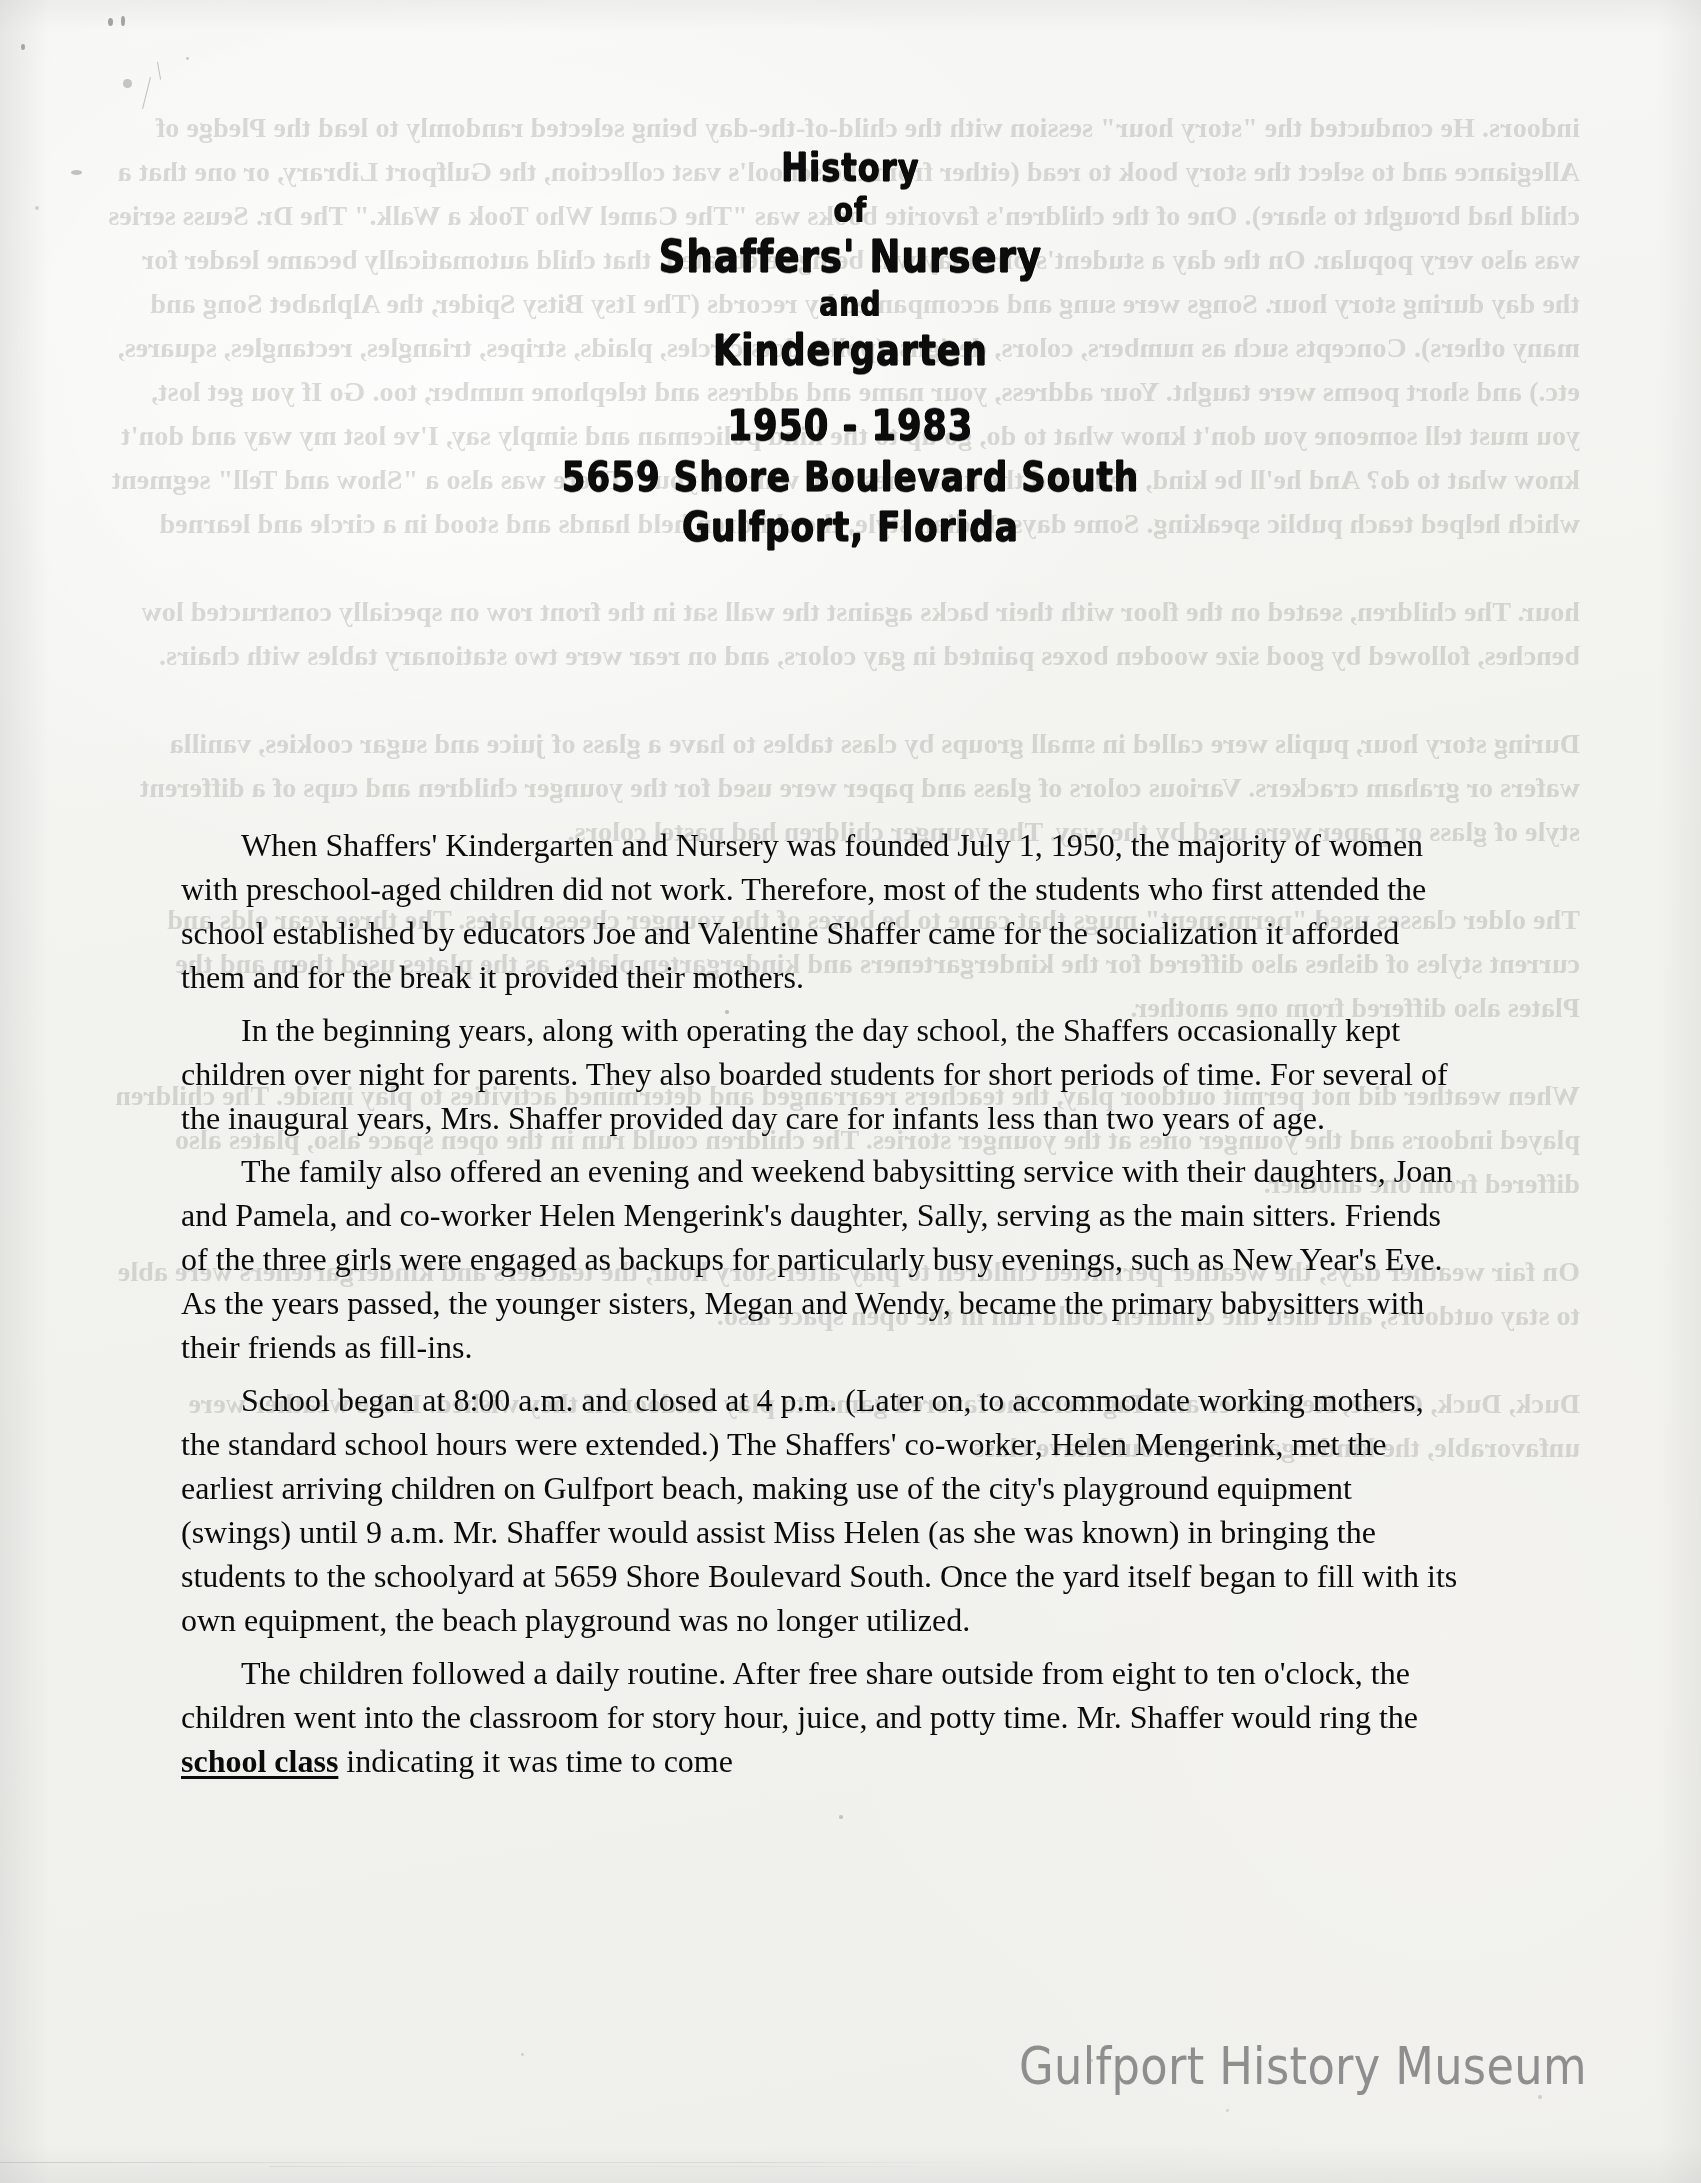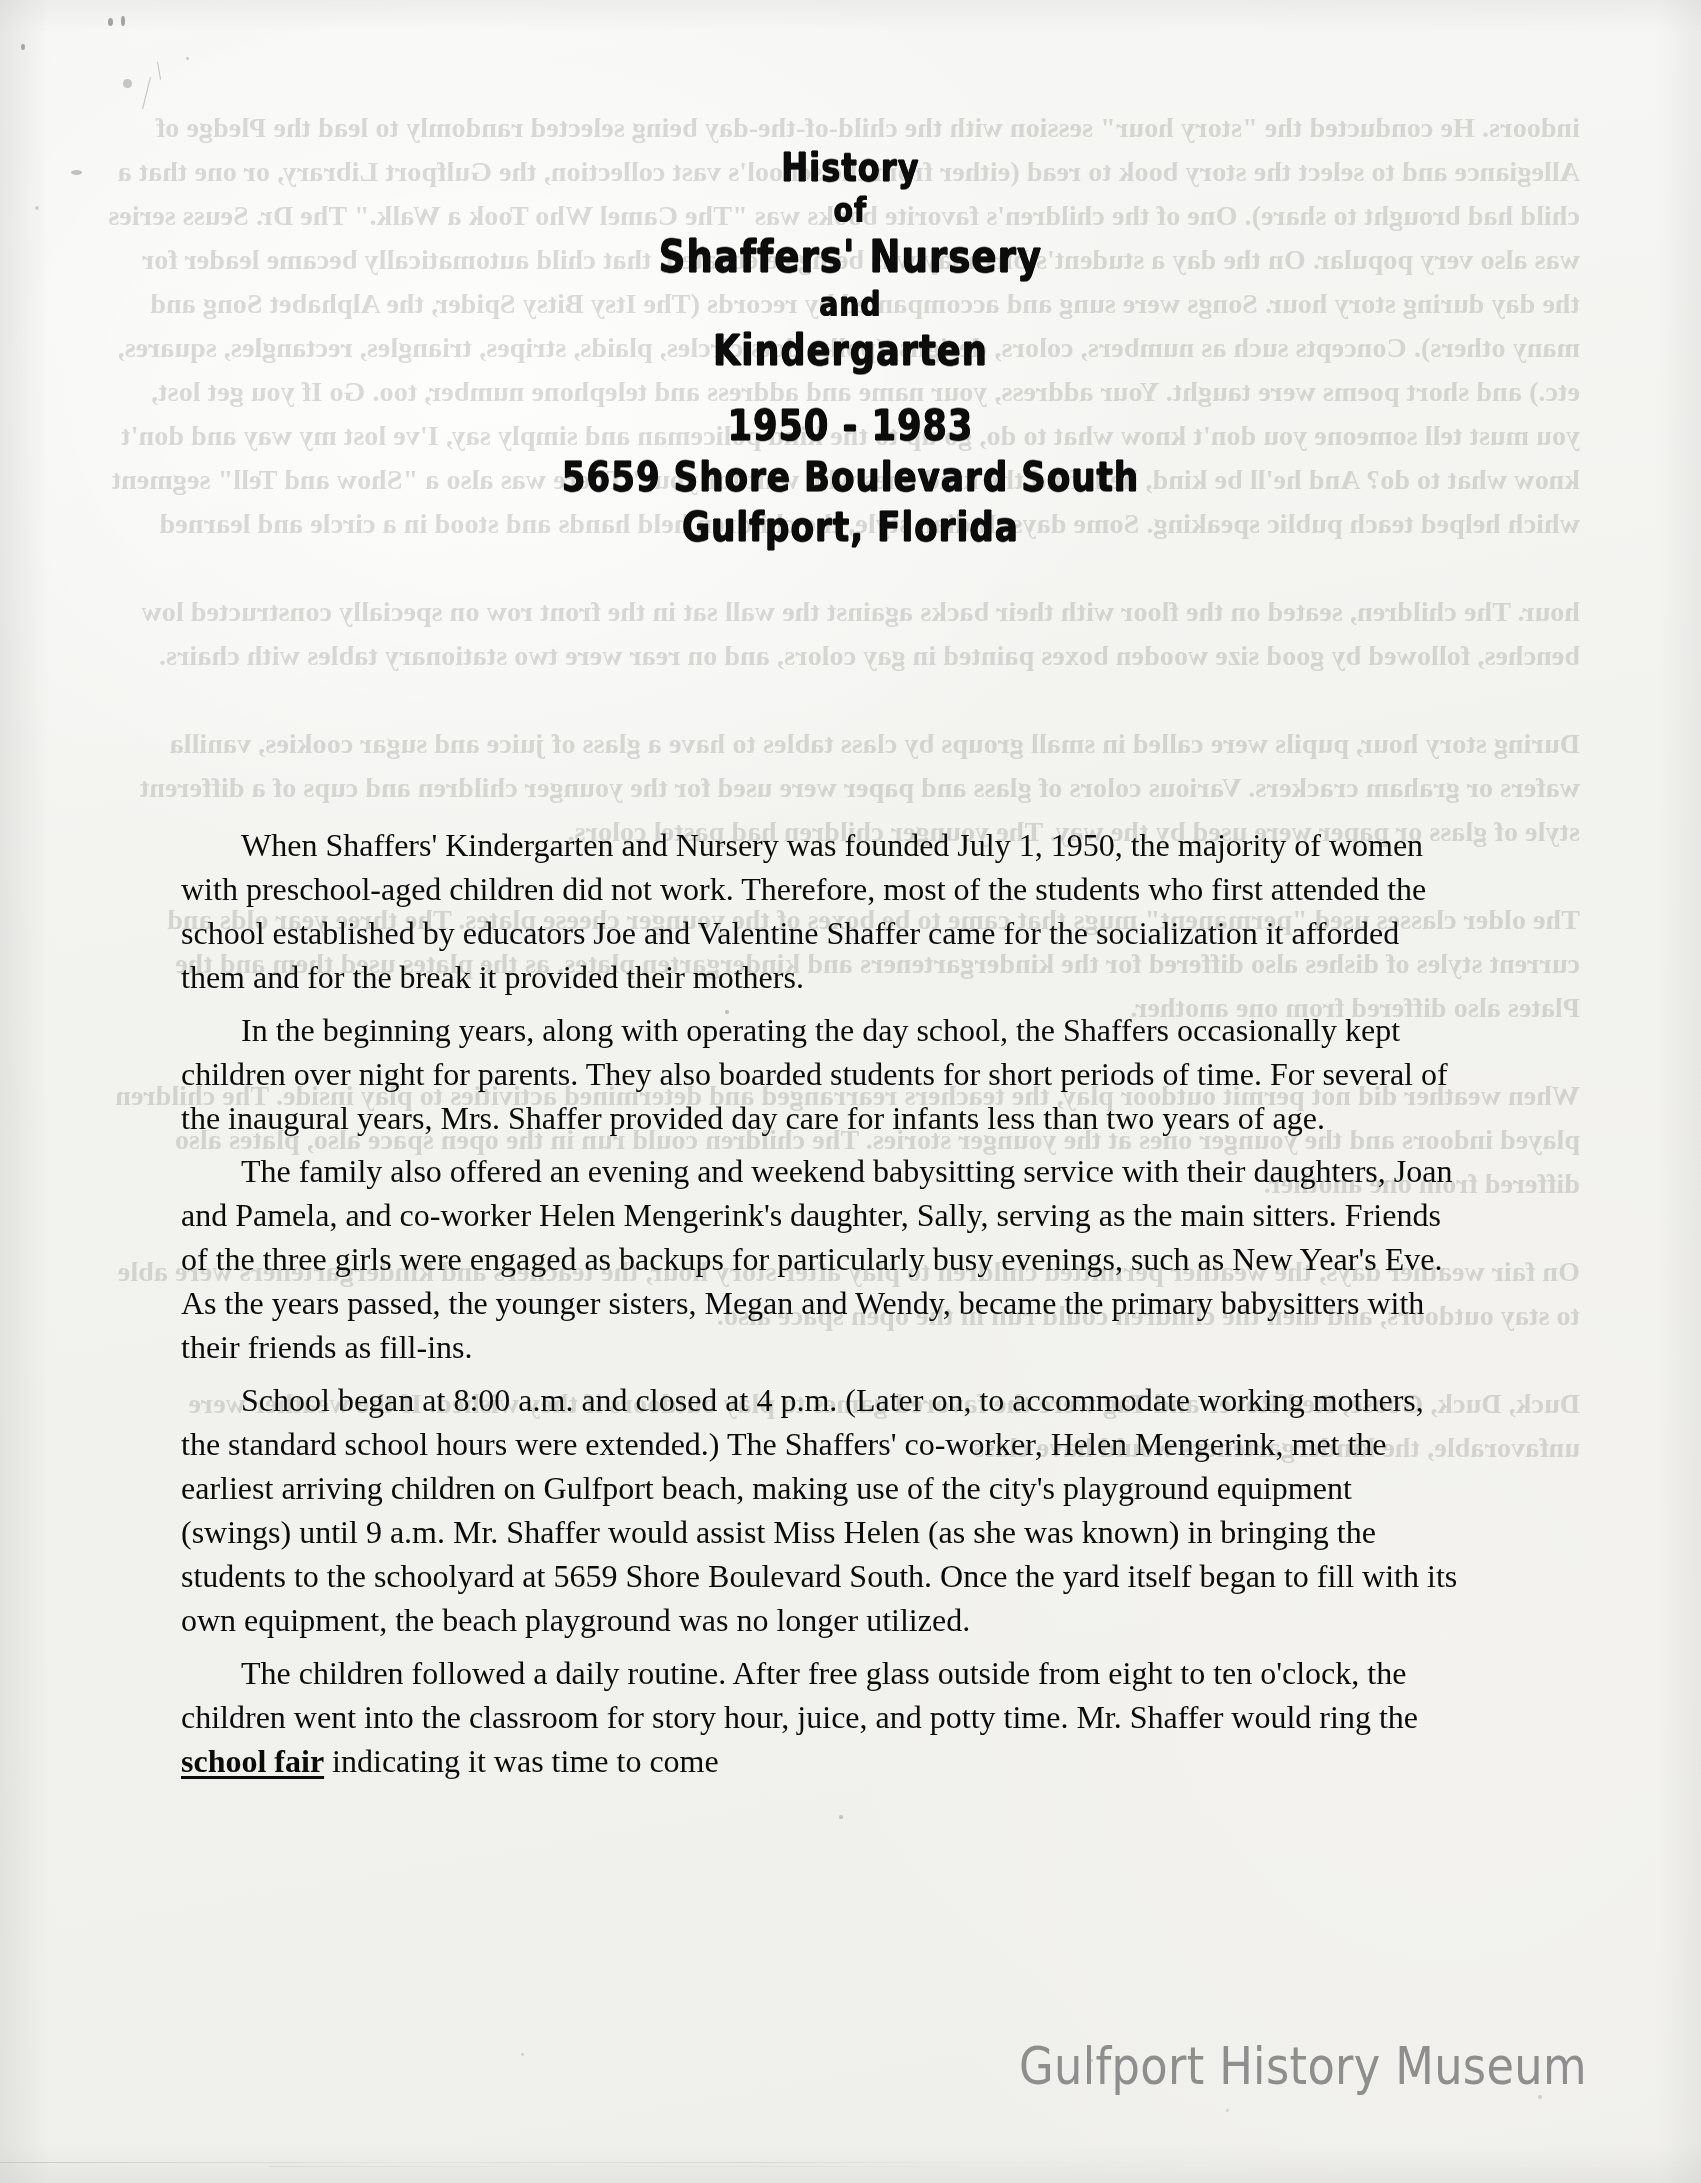--- a/index.html
+++ b/index.html
@@ -174,21 +174,21 @@
     <span class="deco t-years">1950 - 1983</span>
     <span class="deco t-addr">5659 Shore Boulevard South</span>
     <span class="deco t-city">Gulfport, Florida</span>
   </div>
 
   <div class="body-copy">
     <p>When Shaffers' Kindergarten and Nursery was founded July 1, 1950, the majority of women with preschool-aged children did not work. Therefore, most of the students who first attended the school established by educators Joe and Valentine Shaffer came for the socialization it afforded them and for the break it provided their mothers.</p>
     <p>In the beginning years, along with operating the day school, the Shaffers occasionally kept children over night for parents. They also boarded students for short periods of time. For several of the inaugural years, Mrs. Shaffer provided day care for infants less than two years of age.</p>
     <p>The family also offered an evening and weekend babysitting service with their daughters, Joan and Pamela, and co-worker Helen Mengerink's daughter, Sally, serving as the main sitters. Friends of the three girls were engaged as backups for particularly busy evenings, such as New Year's Eve. As the years passed, the younger sisters, Megan and Wendy, became the primary babysitters with their friends as fill-ins.</p>
     <p>School began at 8:00 a.m. and closed at 4 p.m. (Later on, to accommodate working mothers, the standard school hours were extended.) The Shaffers' co-worker, Helen Mengerink, met the earliest arriving children on Gulfport beach, making use of the city's playground equipment (swings) until 9 a.m. Mr. Shaffer would assist Miss Helen (as she was known) in bringing the students to the schoolyard at 5659 Shore Boulevard South. Once the yard itself began to fill with its own equipment, the beach playground was no longer utilized.</p>
-    <p><span>The children followed a daily routine. After free glass outside from eight to ten o'clock, the children went into the classroom for story hour, juice, and potty time. Mr. Shaffer would ring the </span><span class="bell">school fair</span><span> indicating it was time to come</span></p>
+    <p><span>The children followed a daily routine. After free share outside from eight to ten o'clock, the children went into the classroom for story hour, juice, and potty time. Mr. Shaffer would ring the </span><span class="bell">school class</span><span> indicating it was time to come</span></p>
   </div>
 
   <div class="watermark">Gulfport History Museum</div>
 
   <div class="speck" style="left:108px; top:18.4px;  width:5px;  height:7.8px;"></div>
   <div class="speck" style="left:121px; top:15.6px;  width:3.5px;  height:10px;"></div>
   <div class="speck" style="left:21px;  top:44px;  width:4.3px;  height:6.4px;"></div>
   <div class="speck" style="left:123px; top:79px; width:8.5px; height:8.5px; opacity:.32;"></div>
   <div class="speck" style="left:71px; top:170px; width:11.3px; height:5px;  opacity:.35;"></div>
   <div class="speck" style="left:186px; top:57px;  width:2.8px;  height:2.8px;  opacity:.3;"></div>

